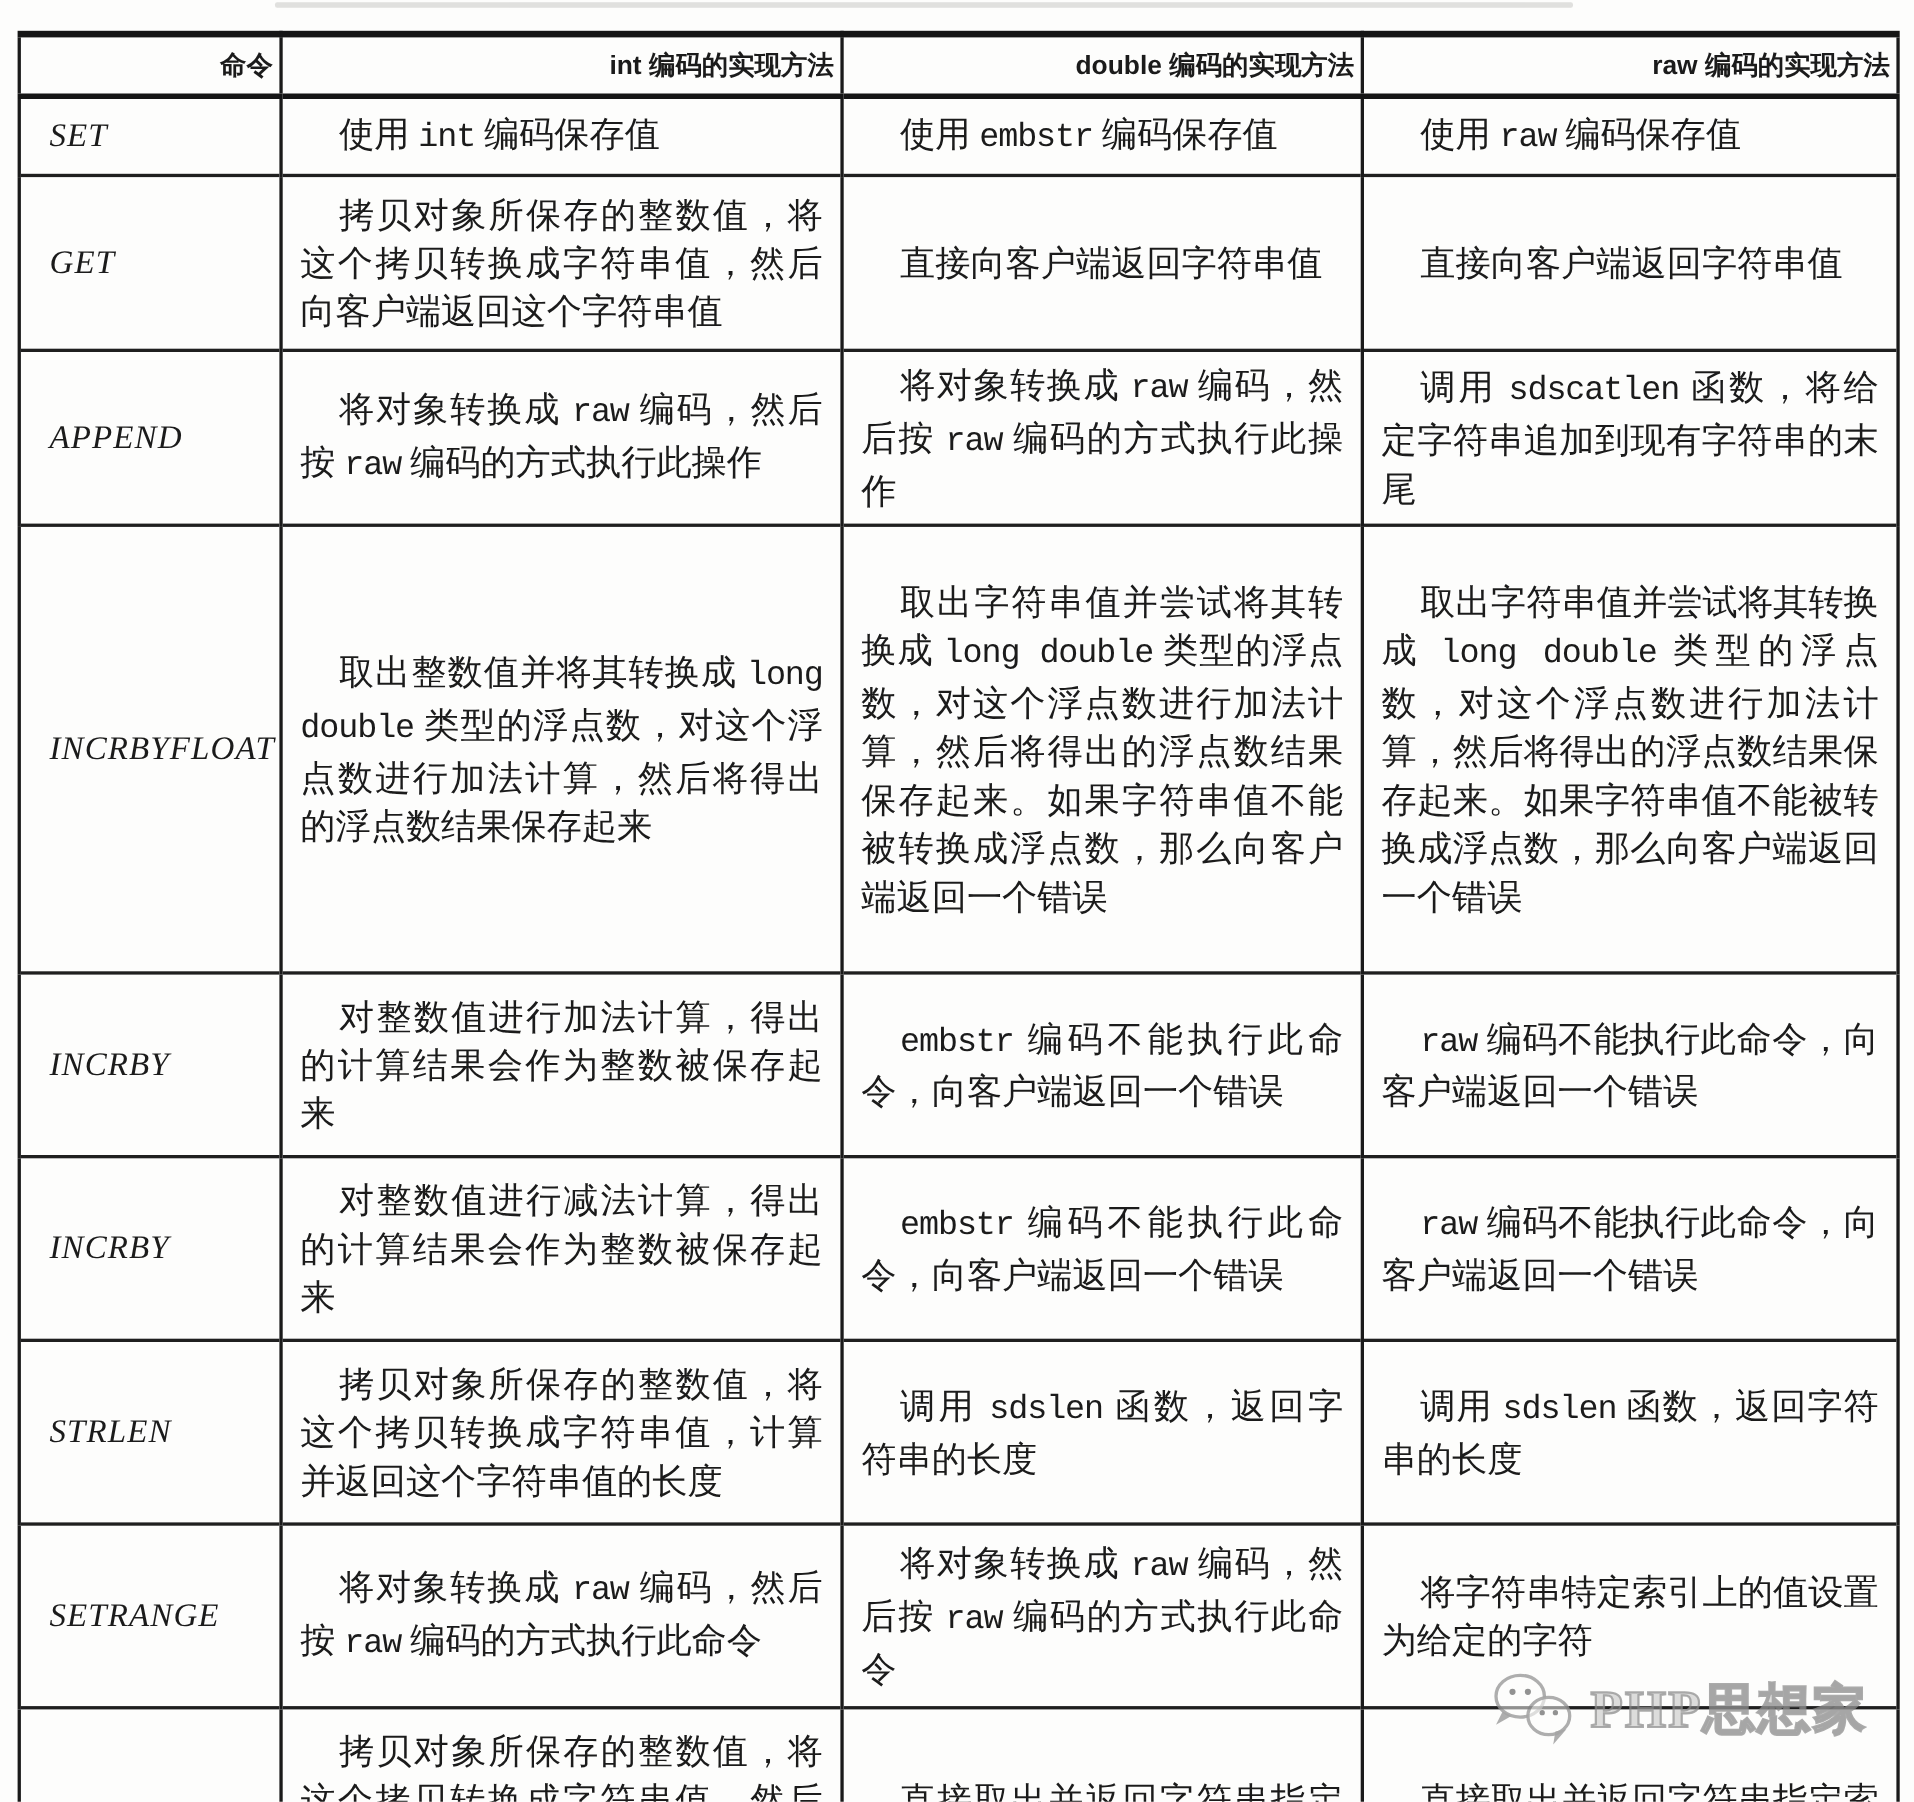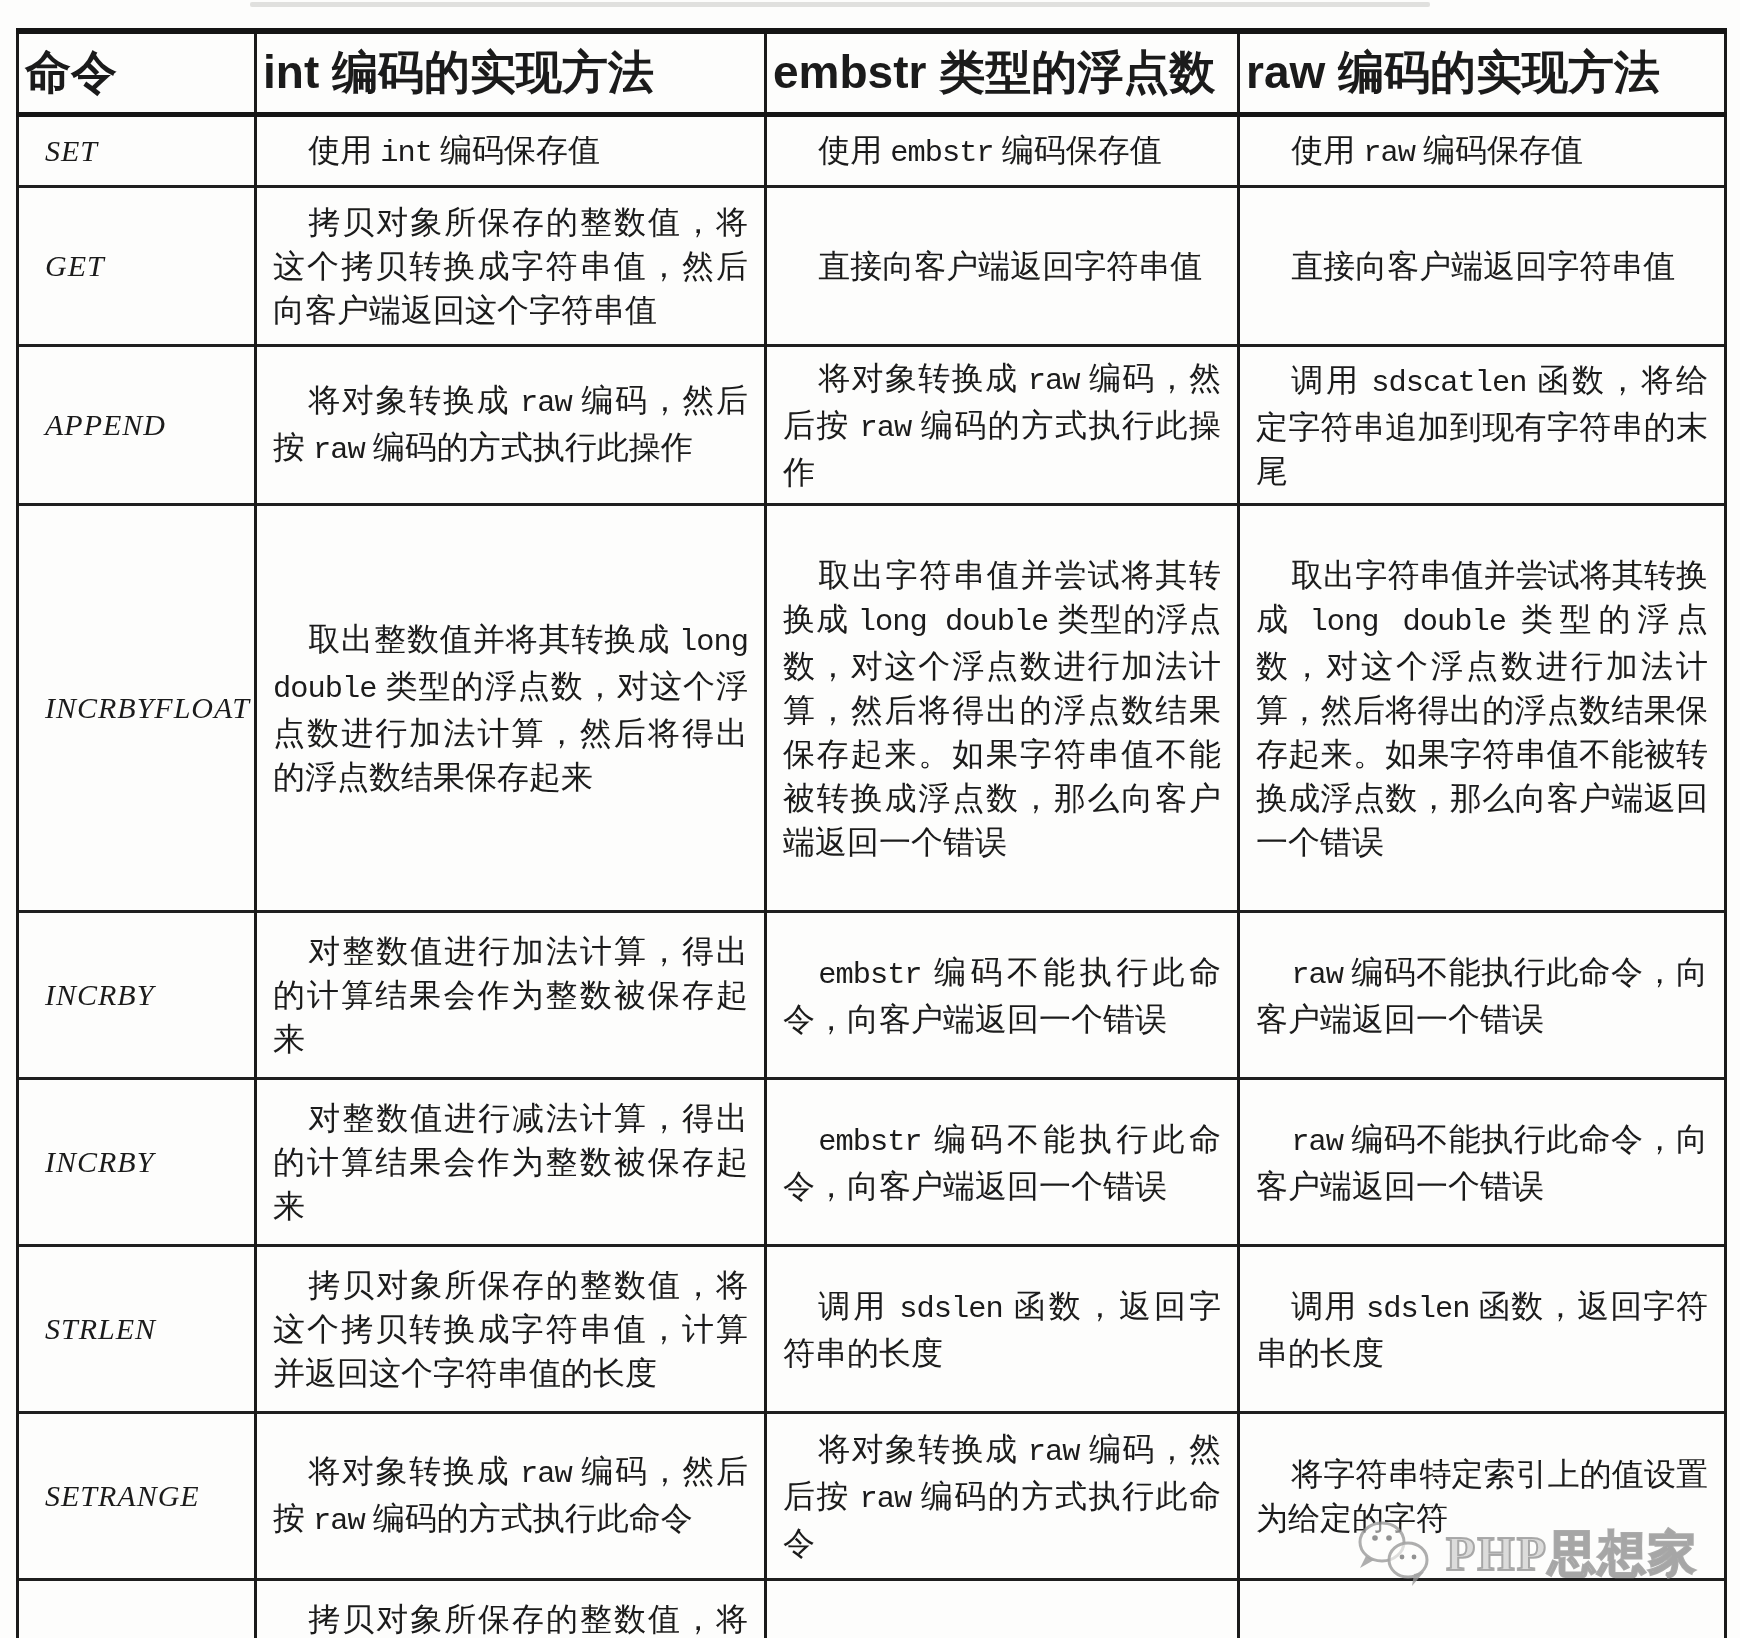--- a/index.html
+++ b/index.html
@@ -30,22 +30,22 @@
   th,td{
     border-left:3px solid #1a1a1a;
     border-right:3px solid #1a1a1a;
     vertical-align:middle;
     padding:6px 16px;
   }
   th{
     border-bottom:5px solid #151515;
     font-family:"Liberation Sans", sans-serif;
     font-weight:bold;
-    font-size:46px;
-    text-align:left;
+    font-size:24px;
+    text-align:right;
     padding:8px 6px;
   }
   td{
     border-top:3px solid #1f1f1f;
     font-size:32px;
     line-height:44px;
     text-align:justify;
   }
   td.desc p{margin:0;text-indent:1.1em;}
   td.cmd{
@@ -98,21 +98,21 @@
   <colgroup>
     <col class="c-cmd">
       <col class="c-int">
       <col class="c-embstr">
       <col class="c-raw">
   </colgroup>
   <tbody>
       <tr class="r-header">
     <th>命令</th>
     <th>int 编码的实现方法</th>
-    <th>embstr 类型的浮点数</th>
+    <th>double 编码的实现方法</th>
     <th>raw 编码的实现方法</th>
   </tr>
 
   <tr class="r-set">
     <td class="cmd">SET</td>
     <td class="desc">
           <p class="wrap-latin">使用 <span class="lat">int</span> 编码保存值</p>
         </td>
     <td class="desc">
           <p class="wrap-latin">使用 <span class="lat">embstr</span> 编码保存值</p>

